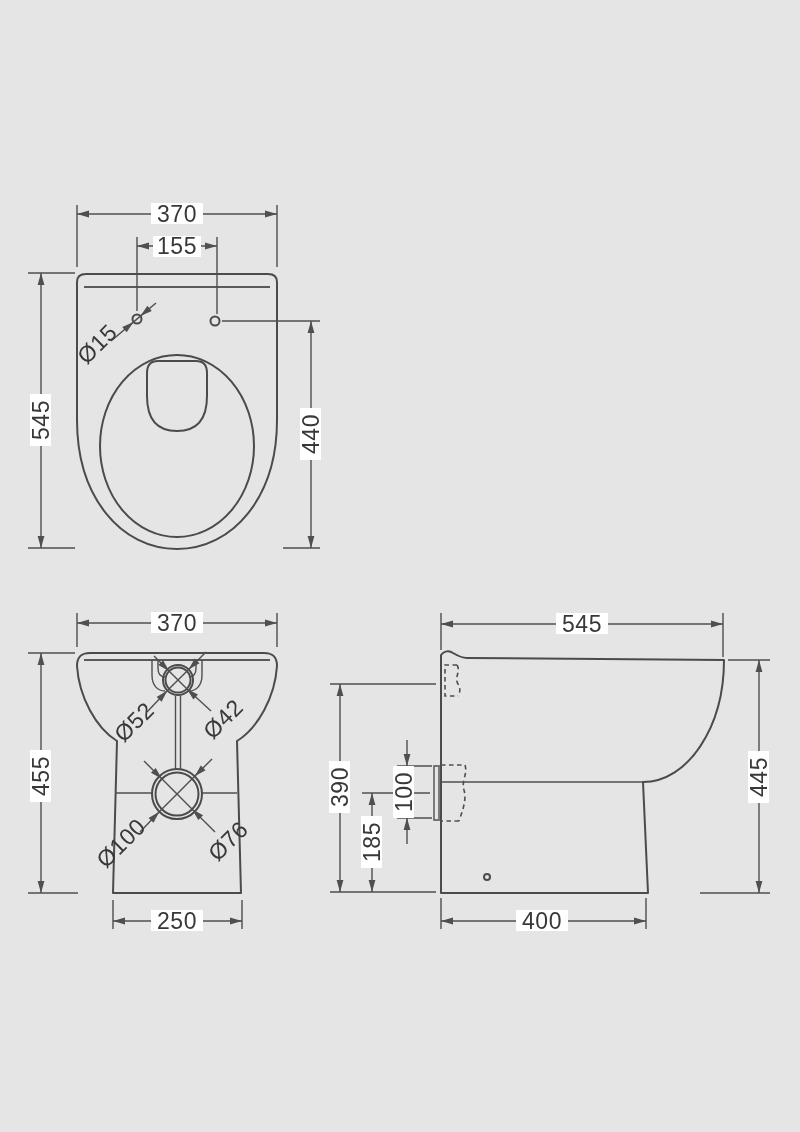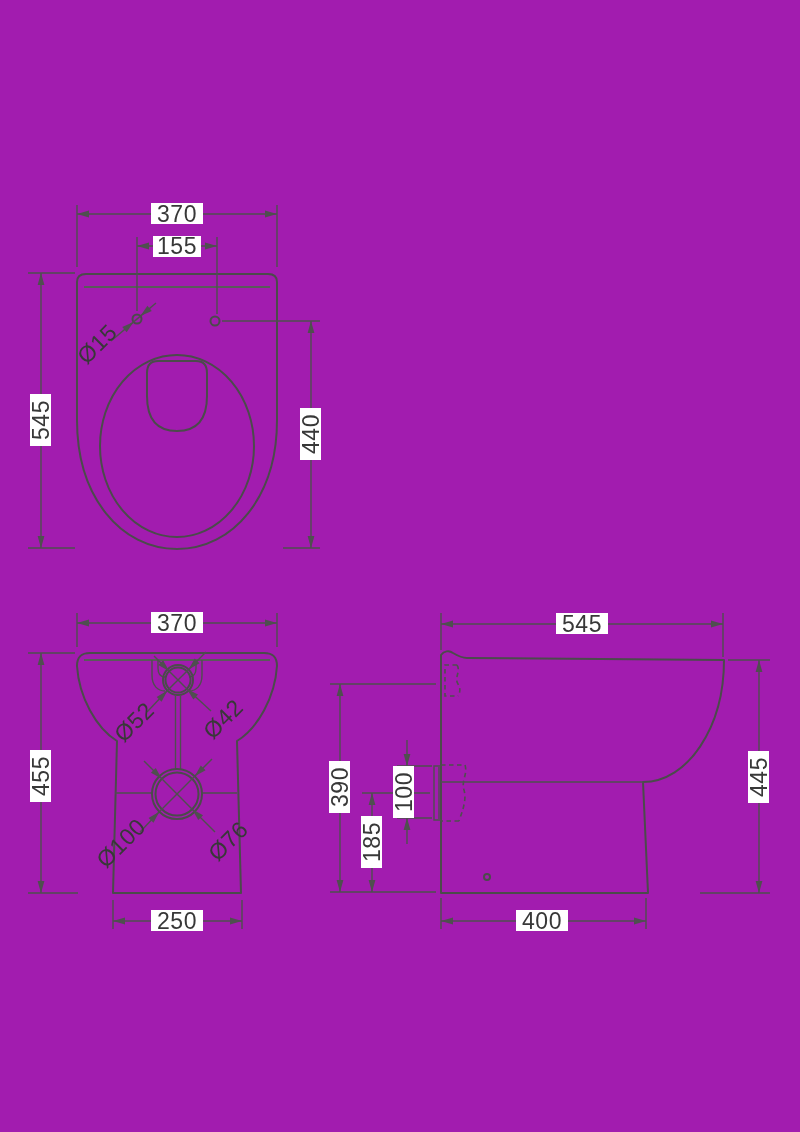--- a/index.html
+++ b/index.html
@@ -1,16 +1,16 @@
 <!DOCTYPE html>
 <html><head>
 <meta charset="utf-8">
 <style>
   html,body{margin:0;padding:0;background:#ffffff;}
-  .canvas{position:relative;width:800px;height:1132px;background:#a21caf;overflow:hidden;
+  .canvas{position:relative;width:800px;height:1132px;background:#e5e5e5;overflow:hidden;
           font-family:"Liberation Sans","DejaVu Sans",sans-serif;}
   svg text{font-family:"Liberation Sans","DejaVu Sans",sans-serif;font-size:23px;fill:#383838;letter-spacing:.5px;}
   .outline{fill:none;stroke:#4b4b4b;stroke-width:2;stroke-linejoin:round;stroke-linecap:round;}
   .thin{fill:none;stroke:#5a5a5a;stroke-width:1.8;}
   .dim{fill:none;stroke:#4f4f4f;stroke-width:1.4;}
   .dashed{fill:none;stroke:#4f4f4f;stroke-width:1.6;stroke-dasharray:4.5 3.5;}
   .mask{fill:#ffffff;stroke:none;}
 </style>
 </head>
 <body>

